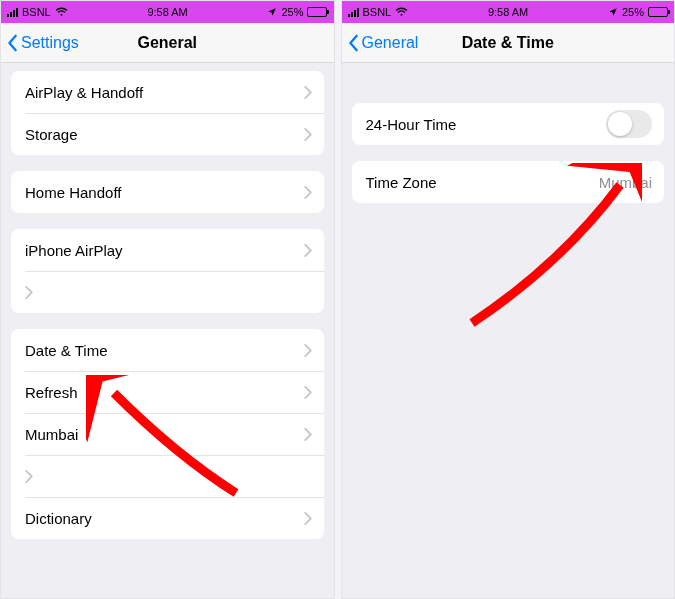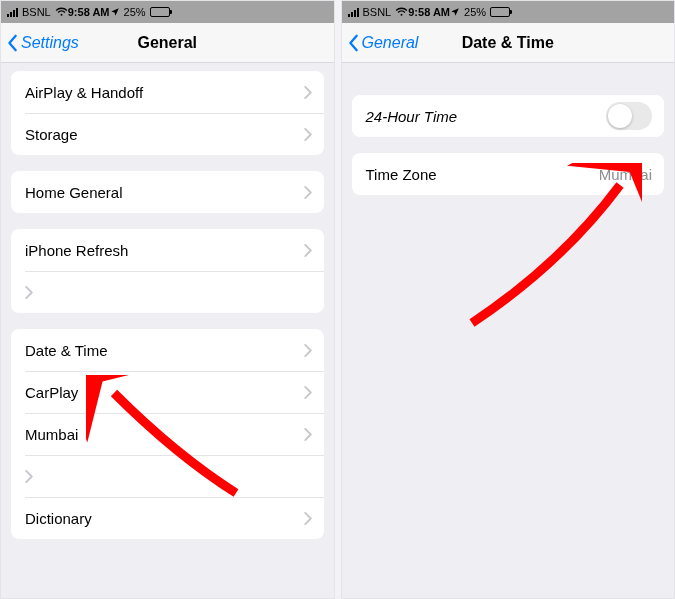--- a/index.html
+++ b/index.html
@@ -18,31 +18,31 @@
     background: #eeeef3;
     display: flex;
     flex-direction: column;
     border: 1px solid #e4e4e8;
     overflow: hidden;
   }
 
   
   .status-bar {
     height: 22px;
-    background: #a3a3a3;
+    background: #d946ef;
     display: flex;
     align-items: center;
-    justify-content: flex-start;
+    justify-content: space-between;
     padding: 0 6px;
     font-size: 11px;
     font-weight: 400;
     color: #000;
   }
   .status-left, .status-right { display: flex; align-items: center; gap: 4px; }
-  .status-center { font-weight: 700; font-size: 11px; }
+  .status-center { font-weight: 400; font-size: 11px; }
   .signal-dots { display: flex; gap: 1px; align-items: flex-end; }
   .signal-dots span { width: 2px; background: #000; display: inline-block; }
   .signal-dots span:nth-child(1){height:3px;}
   .signal-dots span:nth-child(2){height:5px;}
   .signal-dots span:nth-child(3){height:7px;}
   .signal-dots span:nth-child(4){height:9px;}
   .wifi-icon, .loc-icon, .batt-icon { display: inline-flex; }
   .batt {
     width: 20px; height: 10px; border: 1px solid #000; border-radius: 2px; position: relative;
   }
@@ -56,21 +56,20 @@
     height: 40px;
     background: #f7f7f7;
     border-bottom: 1px solid #d9d9de;
     display: flex;
     align-items: center;
     position: relative;
   }
   .back {
     display: flex; align-items: center; gap: 2px; color: #007aff; font-size: 16px; padding-left: 6px;
     cursor: pointer;
-    font-style: italic;
   }
   .back svg { width: 12px; height: 18px; }
   .nav-title {
     position: absolute; left: 0; right: 0; text-align: center;
     font-size: 16px; font-weight: 600; color: #000;
     pointer-events: none;
   }
 
   
   .content {
@@ -182,32 +181,32 @@
         <span class="chev">
             <svg viewBox="0 0 8 14">
               <path d="M1 1l6 6-6 6" fill="none" stroke="#c7c7cc" stroke-width="2" stroke-linecap="round" stroke-linejoin="round"></path>
             </svg>
           </span>
       </div>
     </div>
 
     <div class="group">
       <div class="row">
-        <span>Home General</span>
+        <span>Home Handoff</span>
         <span class="chev">
             <svg viewBox="0 0 8 14">
               <path d="M1 1l6 6-6 6" fill="none" stroke="#c7c7cc" stroke-width="2" stroke-linecap="round" stroke-linejoin="round"></path>
             </svg>
           </span>
       </div>
     </div>
 
     <div class="group">
       <div class="row">
-        <span>iPhone Refresh</span>
+        <span>iPhone AirPlay</span>
         <span class="chev">
             <svg viewBox="0 0 8 14">
               <path d="M1 1l6 6-6 6" fill="none" stroke="#c7c7cc" stroke-width="2" stroke-linecap="round" stroke-linejoin="round"></path>
             </svg>
           </span>
       </div>
       <div class="row">
         <span class="chev">
             <svg viewBox="0 0 8 14">
               <path d="M1 1l6 6-6 6" fill="none" stroke="#c7c7cc" stroke-width="2" stroke-linecap="round" stroke-linejoin="round"></path>
@@ -219,21 +218,21 @@
     <div class="group">
       <div class="row">
         <span>Date &amp; Time</span>
         <span class="chev">
             <svg viewBox="0 0 8 14">
               <path d="M1 1l6 6-6 6" fill="none" stroke="#c7c7cc" stroke-width="2" stroke-linecap="round" stroke-linejoin="round"></path>
             </svg>
           </span>
       </div>
       <div class="row">
-        <span>CarPlay</span>
+        <span>Refresh</span>
         <span class="chev">
             <svg viewBox="0 0 8 14">
               <path d="M1 1l6 6-6 6" fill="none" stroke="#c7c7cc" stroke-width="2" stroke-linecap="round" stroke-linejoin="round"></path>
             </svg>
           </span>
       </div>
       <div class="row">
         <span>Mumbai</span>
         <span class="chev">
             <svg viewBox="0 0 8 14">
@@ -304,21 +303,21 @@
       <svg viewBox="0 0 12 20">
           <path d="M9 2l-7 8 7 8" fill="none" stroke="#007aff" stroke-width="2.5" stroke-linecap="round" stroke-linejoin="round"></path>
         </svg>
       <span>General</span>
     </div>
     <div class="nav-title">Date &amp; Time</div>
   </div>
 
   <div class="content arrow-holder">
 
-    <div class="group" style="margin-top:32px;font-style:italic;">
+    <div class="group" style="margin-top:40px;">
       <div class="row">
         <span>24-Hour Time</span>
         <span class="toggle off">
             <span class="knob"></span>
           </span>
       </div>
     </div>
 
     <div class="group">
       <div class="row">

